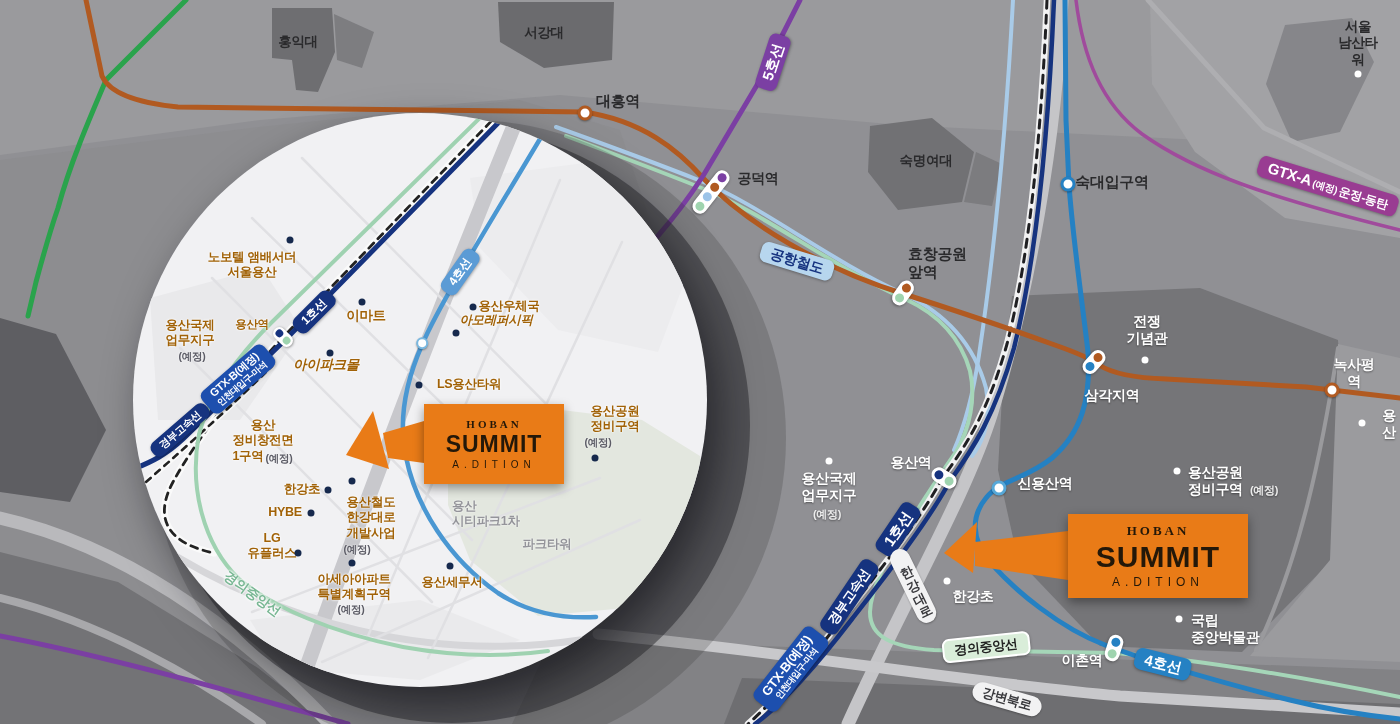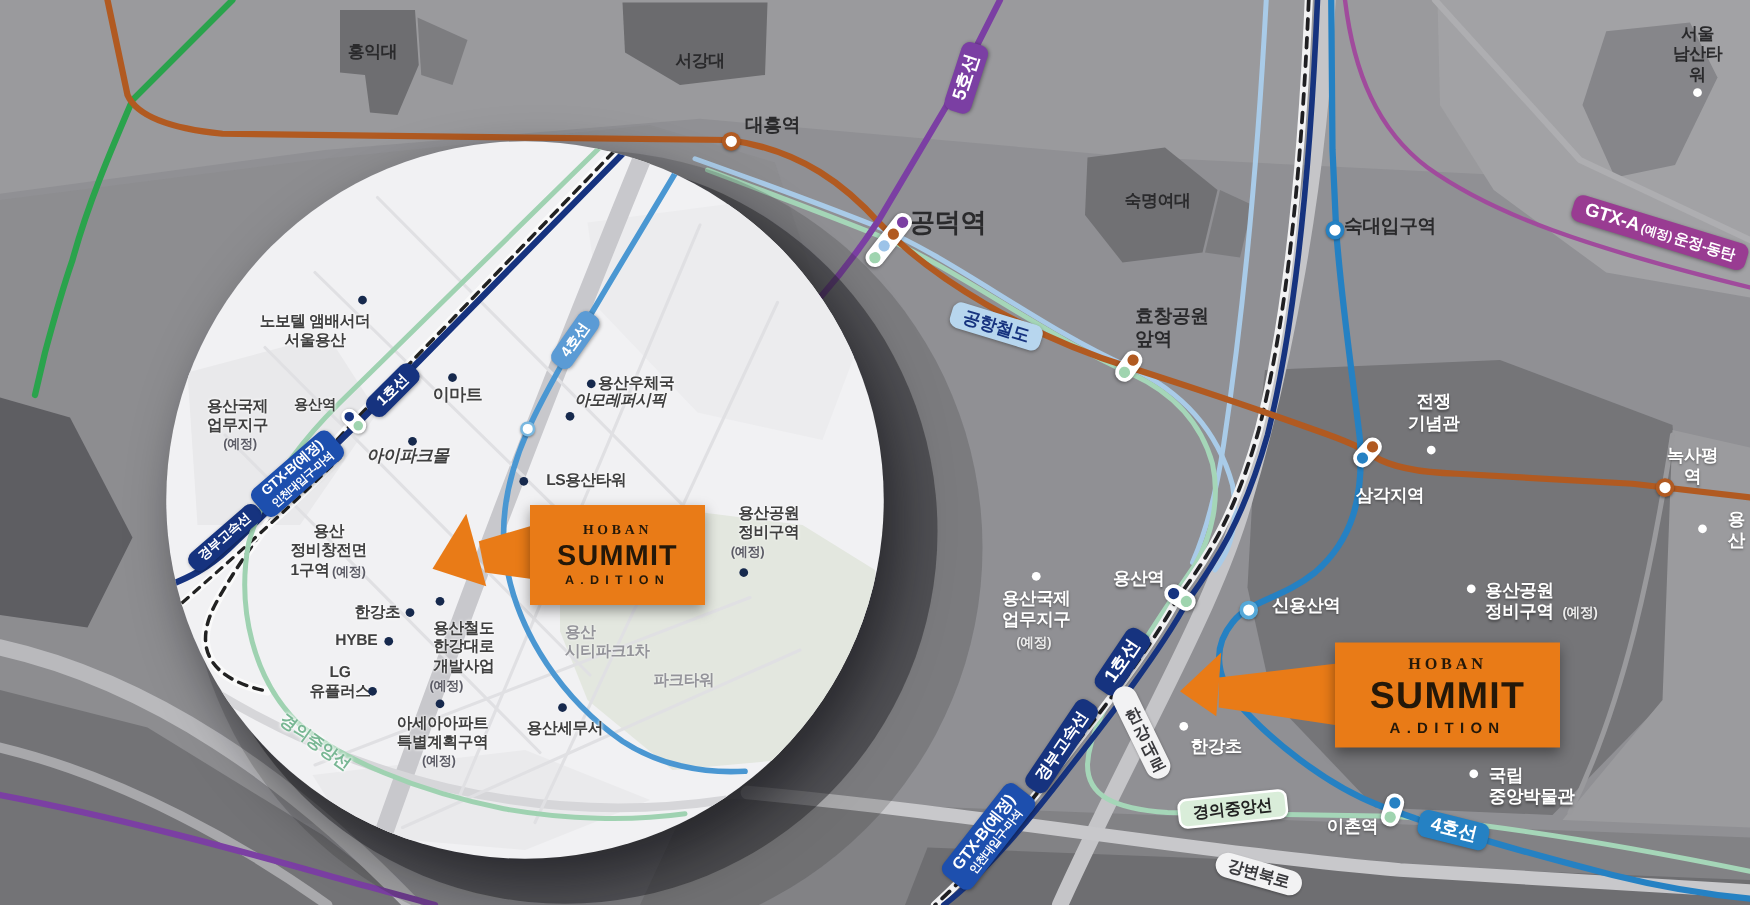--- a/index.html
+++ b/index.html
@@ -8,21 +8,21 @@
   #stage svg{position:absolute;left:0;top:0;}
   #inset-circle{position:absolute;left:133px;top:113px;width:574px;height:574px;border-radius:50%;
          background:#f1f1f3;overflow:hidden;box-shadow:12px 18px 40px rgba(10,10,14,.55);}
   #overlay{position:absolute;left:0;top:0;width:1400px;height:724px;pointer-events:none;}
   .lbl{position:absolute;transform:translate(-50%,-50%);white-space:pre-line;text-align:center;
        font-weight:800;line-height:1.22;letter-spacing:-0.3px;}
   .lbl.left{transform:translate(0,-50%);text-align:left;}
   .s-dark{color:#2a2a2c;font-size:13.5px;}
   .s-white{color:#ffffff;font-size:14px;text-shadow:0 1px 2px rgba(0,0,0,.45);}
   .s-whiteParen{color:#ececec;font-size:11px;font-weight:600;text-shadow:0 1px 2px rgba(0,0,0,.45);}
-  .s-inset{color:#404040;font-size:12.5px;text-shadow:0 0 2px #fff,0 0 3px #fff;}
+  .s-inset{color:#a16207;font-size:12.5px;text-shadow:0 0 2px #fff,0 0 3px #fff;}
   .s-insetGray{color:#94949a;font-size:12.5px;text-shadow:0 0 2px #fff;}
   .s-insetParen{color:#5c5c66;font-size:10.5px;font-weight:600;text-shadow:0 0 2px #fff;}
   .s-greenLine{color:#79b794;font-size:13.5px;font-weight:800;
        text-shadow:0 0 2px #fff,0 0 3px #fff,0 0 4px #fff;}
   .bullet{position:absolute;width:7px;height:7px;border-radius:50%;transform:translate(-50%,-50%);}
   .badge{position:absolute;padding:3px 10px;border-radius:7px;font-weight:800;font-size:14px;
        display:flex;flex-direction:column;align-items:center;line-height:1.05;white-space:nowrap;
        box-shadow:0 1px 3px rgba(0,0,0,.35);letter-spacing:-0.3px;}
   .badge .sub{font-size:9px;font-weight:700;letter-spacing:-0.5px;margin-top:1px;}
   .badge.road{border-radius:12px;background:#f2f2f3;color:#39393d;box-shadow:0 1px 2px rgba(0,0,0,.3);}
@@ -31,21 +31,21 @@
   .badge .gx-main{font-size:15px;} .badge .gx-paren{font-size:10px;} .badge .gx-route{font-size:12px;}
   .ring{position:absolute;width:9px;height:9px;border-radius:50%;background:#fff;
        transform:translate(-50%,-50%);box-shadow:0 1px 2px rgba(0,0,0,.35);}
   .pill{position:absolute;background:#fff;border-radius:10px;padding:3px;display:flex;
        flex-direction:column;gap:3px;box-shadow:0 1px 3px rgba(0,0,0,.4);}
   .pill .dot{width:9px;height:9px;border-radius:50%;}
   .hoban-box{position:absolute;background:#e97b17;color:#241809;display:flex;flex-direction:column;
        align-items:center;justify-content:center;box-shadow:0 4px 10px rgba(0,0,0,.4);}
   .hb1{font-family:"Liberation Serif",serif;font-weight:700;letter-spacing:3px;}
   .hb2{font-weight:800;letter-spacing:1px;}
-  .hb3{font-weight:700;letter-spacing:5px;}
+  .hb3{font-weight:400;letter-spacing:5px;}
   #hoban-main .hb1{font-size:13px;} #hoban-main .hb2{font-size:30px;margin:1px 0;} #hoban-main .hb3{font-size:12px;}
   #hoban-inset .hb1{font-size:11px;} #hoban-inset .hb2{font-size:23px;margin:1px 0;} #hoban-inset .hb3{font-size:10px;}
 </style>
 </head>
 <body>
 
 <div id="stage">
   <svg id="map-svg" width="1400" height="724" viewBox="0 0 1400 724">
       <polygon points="0,0 1400,0 1400,150 900,125 560,95 260,120 0,155" fill="#9a9a9d"></polygon>
       <polygon points="0,160 250,128 520,100 620,130 660,250 640,420 560,600 300,665 0,630" fill="#8d8d90"></polygon>
@@ -186,23 +186,23 @@
       <div class="ring" style="border: 2.975px solid rgb(122, 184, 224); width: 7.65px; height: 7.65px; transform: translate(-50%, -50%); position: absolute; left: 289px; top: 230px;"></div>
     </div>
 
   <div id="overlay">
     <div id="hoban-main" class="hoban-box" style="left:1068px;top:514px;width:180px;height:84px;">
       <span class="hb1">HOBAN</span>
       <span class="hb2">SUMMIT</span>
       <span class="hb3">A.DITION</span>
     </div>
   <div class="lbl s-dark" style="left: 298px; top: 42px;">홍익대</div>
-      <div class="lbl s-dark" style="left: 560px; top: 33px; margin-top: 16px;">서강대</div>
+      <div class="lbl s-dark" style="left: 544px; top: 33px;">서강대</div>
       <div class="lbl s-dark" style="left: 618px; top: 101px; font-size: 15px; text-align: center;">대흥역</div>
-      <div class="lbl s-dark" style="left: 758px; top: 179px; font-size: 21px;">공덕역</div>
+      <div class="lbl s-dark" style="left: 758px; top: 179px; font-size: 14px;">공덕역</div>
       <div class="lbl s-dark" style="left: 926px; top: 161px;">숙명여대</div>
       <div class="lbl s-dark" style="left: 1358px; top: 44px;">서울
 남산타워</div>
       <div class="bullet" style="left: 1358px; top: 74px; background: rgb(255, 255, 255);"></div>
       <div class="lbl s-dark" style="left: 1112px; top: 182px; font-size: 15px;">숙대입구역</div>
       <div class="lbl s-dark left" style="left: 908px; top: 263px; font-size: 15px;">효창공원
 앞역</div>
       <div class="lbl s-white" style="left: 1147px; top: 330px;">전쟁
 기념관</div>
       <div class="bullet" style="left: 1145px; top: 360px; background: rgb(255, 255, 255);"></div>

